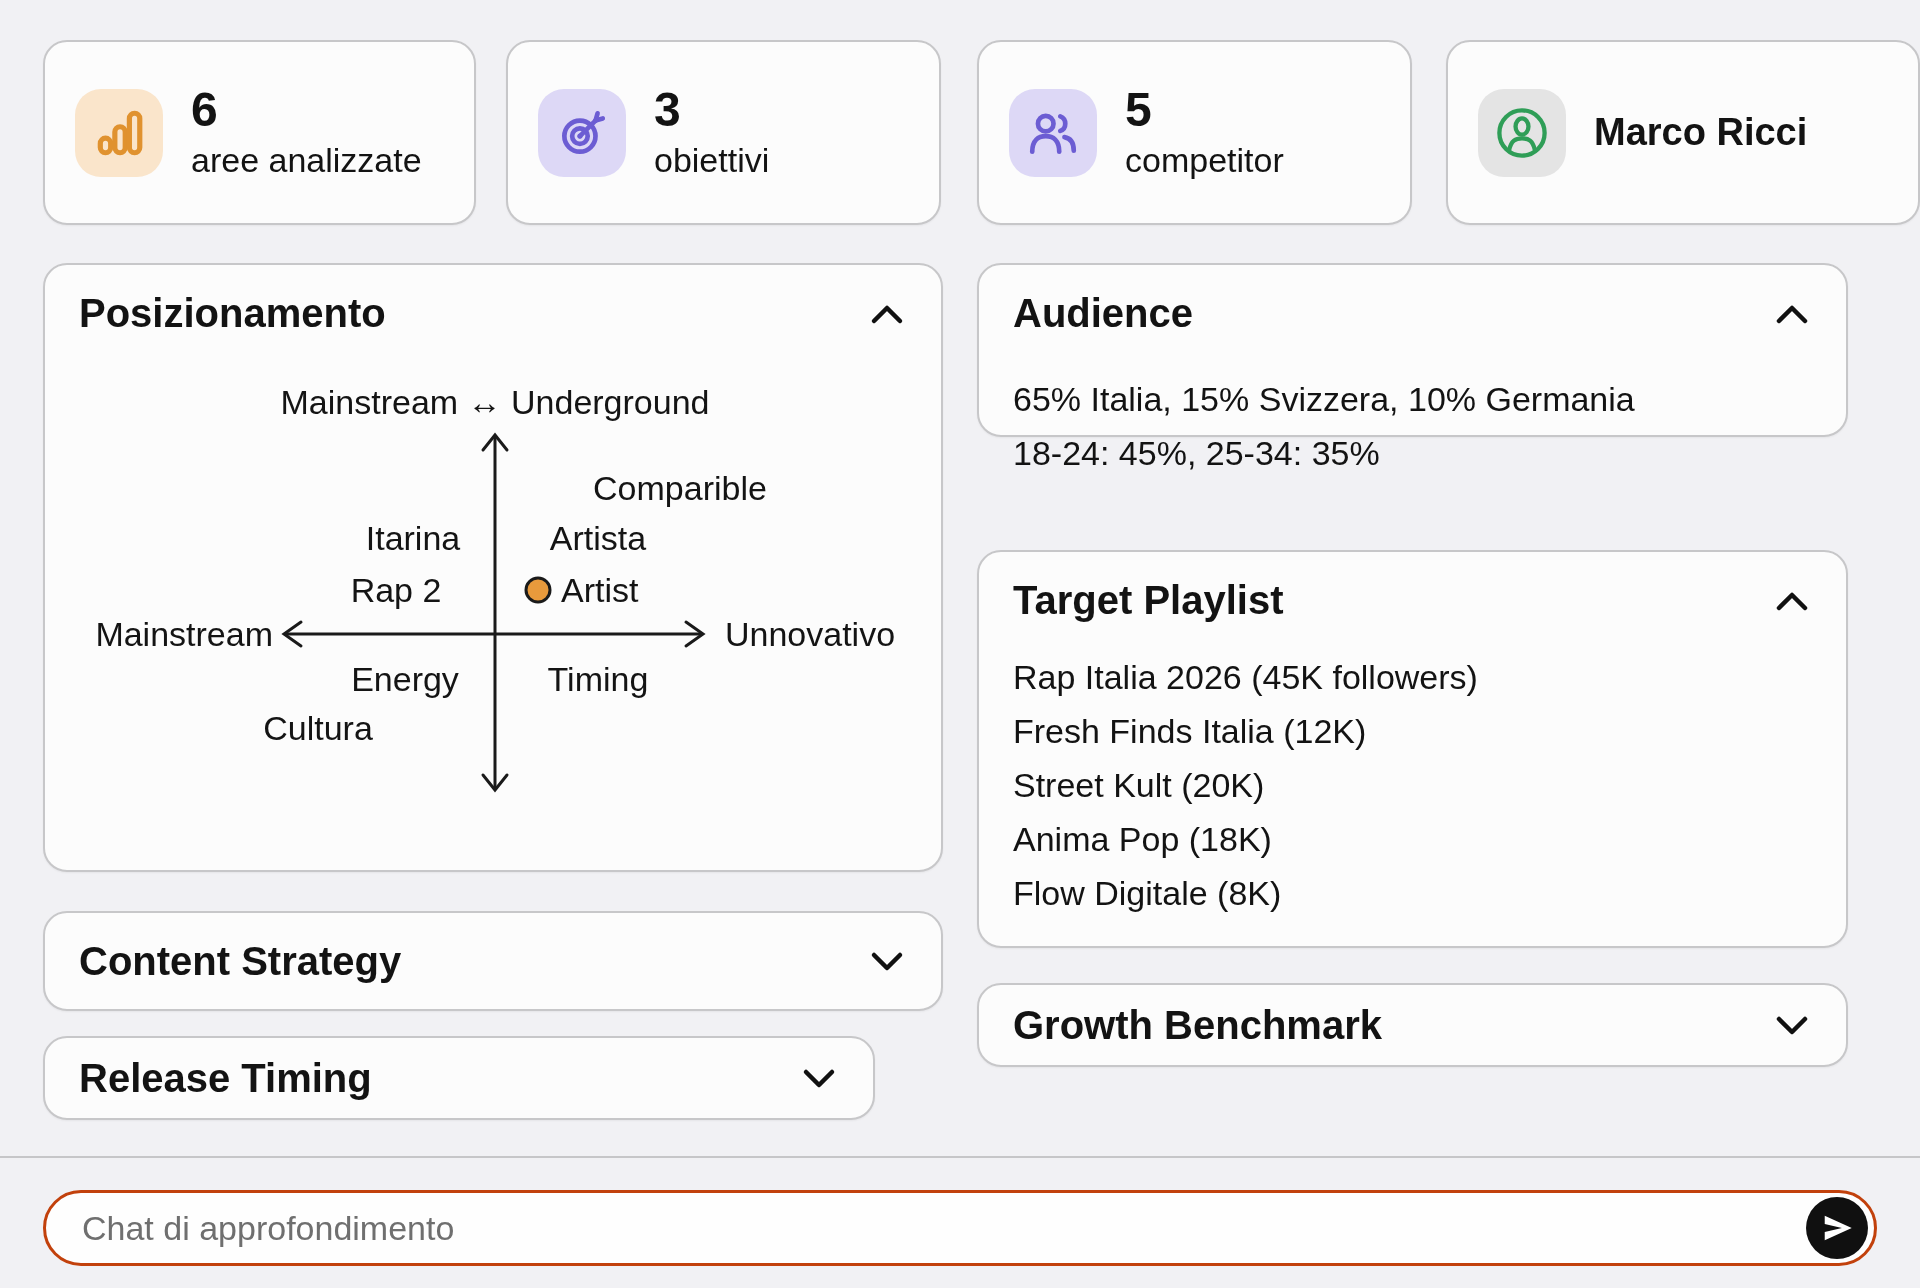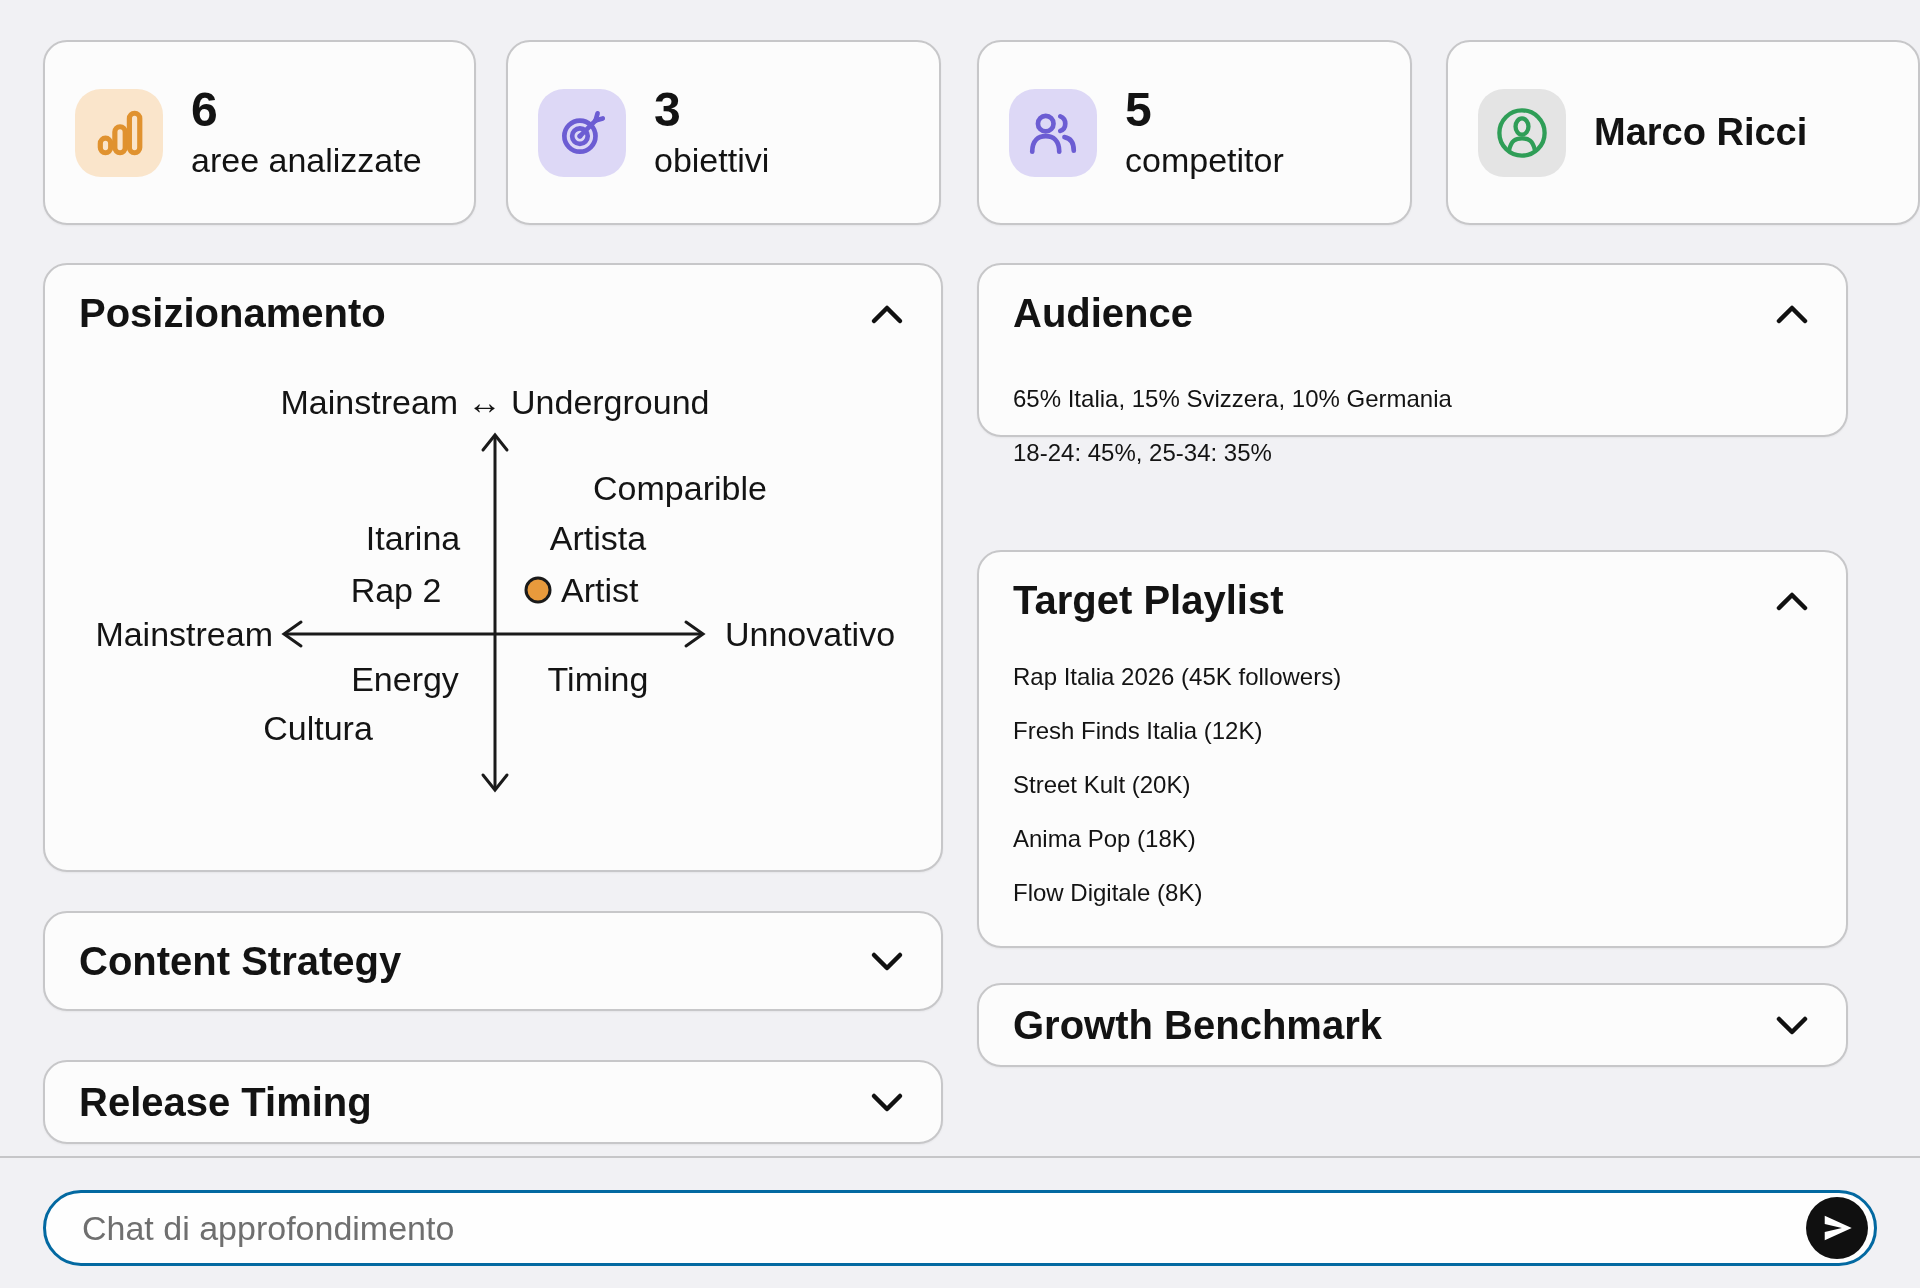--- a/index.html
+++ b/index.html
@@ -25,32 +25,32 @@
   .profile-name { font-size:38px; font-weight:bold; }
   
   .section-header {
     position:absolute; left:34px; right:34px; top:26px;
     display:flex; align-items:center; justify-content:space-between;
   }
   .collapsed .section-header { top:0; bottom:0; }
   .section-title { font-size:40px; font-weight:bold; white-space:nowrap; }
   .chev { flex:0 0 auto; }
   .body-lines { position:absolute; left:34px; right:30px; }
-  .body-line { font-size:24px; line-height:54px; white-space:nowrap; }
+  .body-line { font-size:34px; line-height:54px; white-space:nowrap; }
   
   .quad-svg { position:absolute; left:0; top:0; }
   .ql {
     position:absolute; transform:translate(-50%,-50%);
     font-size:34px; white-space:nowrap; color:#141414;
   }
   
   .divider { position:absolute; left:0; top:1156px; width:1920px; height:2px; background:#c6c6c8; }
   .chat-bar {
     position:absolute; left:43px; top:1190px; width:1834px; height:76px;
-    background:#fefefe; border:3px solid #0369a1; border-radius:40px;
+    background:#fefefe; border:3px solid #c2410c; border-radius:40px;
     box-sizing:border-box; display:flex; align-items:center;
     padding:0 6px 0 34px;
   }
   .chat-input {
     flex:1; border:none; outline:none; background:transparent;
     font-family:"Liberation Sans", sans-serif; font-size:34px; color:#222;
   }
   .chat-input::placeholder { color:#6f6f6f; }
   .send-btn {
     width:62px; height:62px; border-radius:50%; background:#101010;
@@ -155,21 +155,21 @@
 
   <div class="card collapsed" style="left:43px; top:911px; width:900px; height:100px;">
     <div class="section-header">
       <div class="section-title">Content Strategy</div>
       <svg class="chev" width="40" height="28" viewBox="0 0 40 28" fill="none" stroke="#111" stroke-width="4.5" stroke-linecap="round" stroke-linejoin="round">
         <polyline points="7,8 20,21 33,8"></polyline>
       </svg>
     </div>
   </div>
 
-  <div class="card collapsed" style="left:43px; top:1036px; width:900px; height:84px;margin-top:24px;">
+  <div class="card collapsed" style="left:43px; top:1036px; width:832px; height:84px;">
     <div class="section-header">
       <div class="section-title">Release Timing</div>
       <svg class="chev" width="40" height="28" viewBox="0 0 40 28" fill="none" stroke="#111" stroke-width="4.5" stroke-linecap="round" stroke-linejoin="round">
         <polyline points="7,8 20,21 33,8"></polyline>
       </svg>
     </div>
   </div>
 
   <div class="card" style="left:977px; top:263px; width:871px; height:174px;">
     <div class="section-header">

